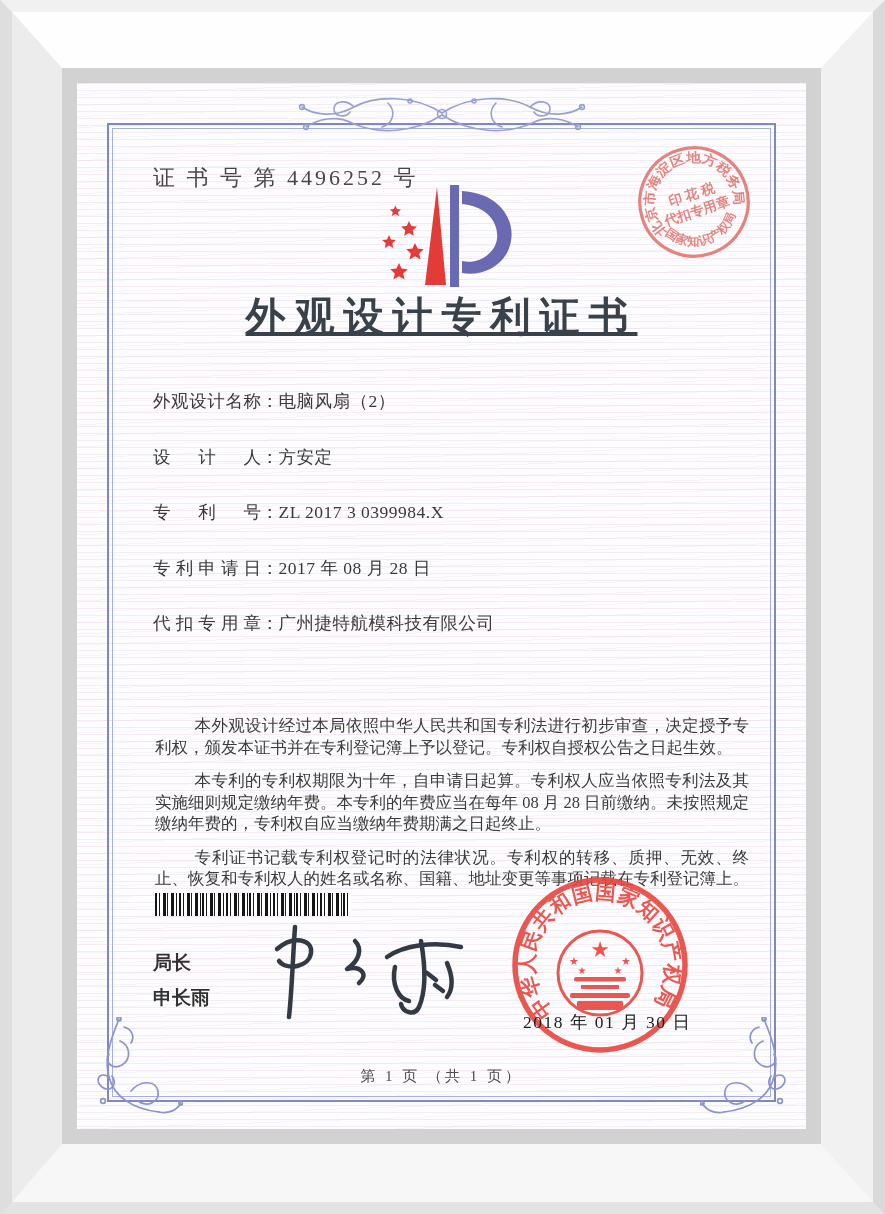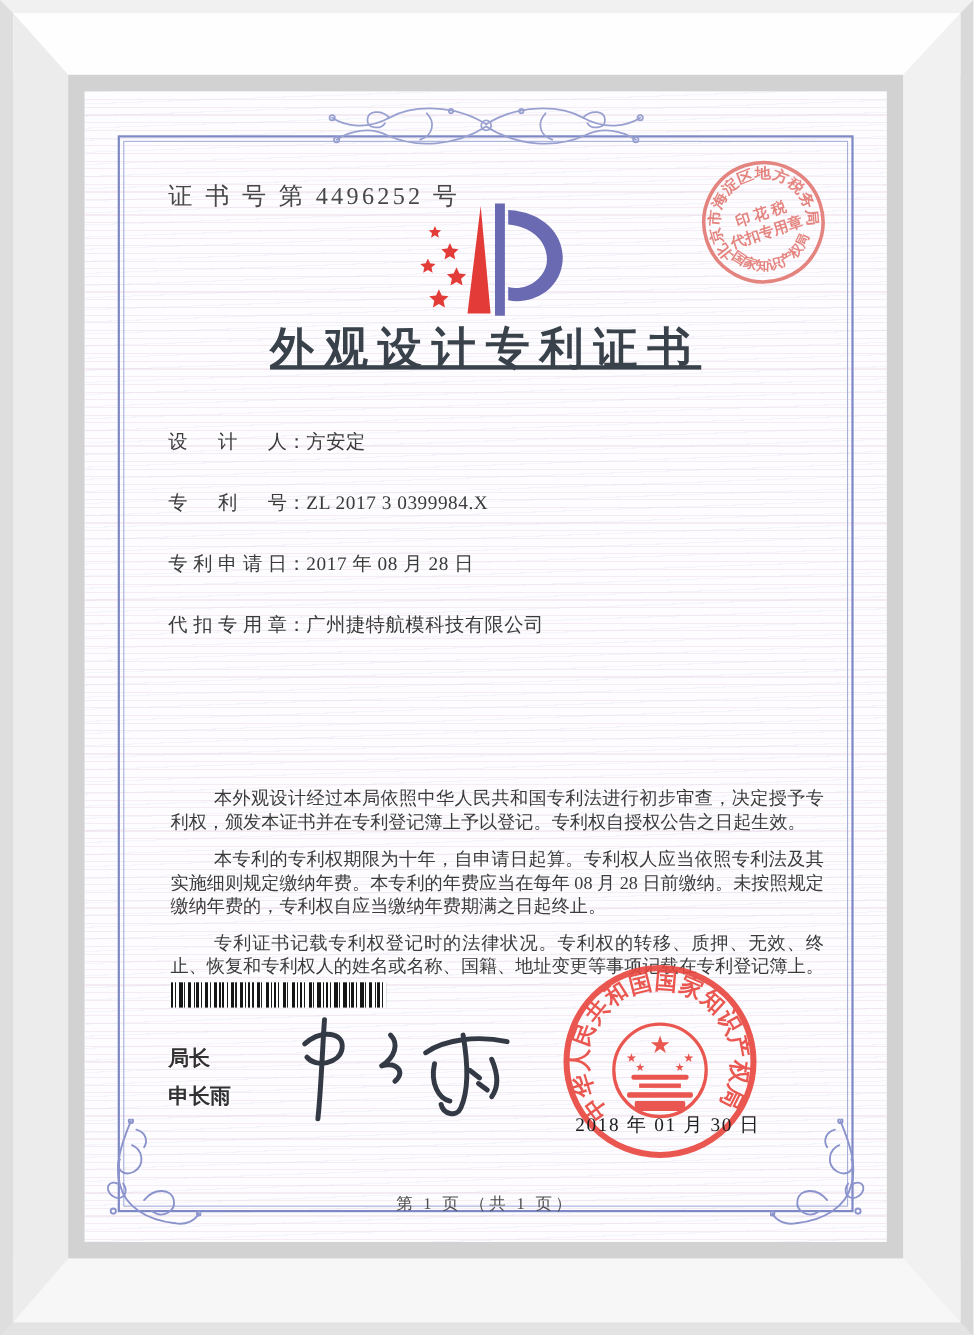--- a/index.html
+++ b/index.html
@@ -55,21 +55,21 @@
       #151515 8px 11px,#fff 11px 12px,#232323 12px 13px,#fff 13px 16px,
       #151515 16px 19px,#fff 19px 21px,#1a1a1a 21px 22px,#fff 22px 23.5px);}
   .signer{position:absolute;left:76px;top:862px;
     font-family:"Liberation Sans","DejaVu Sans",sans-serif;
     font-size:19px;font-weight:700;color:#323232;line-height:35px;}
   .signature{position:absolute;left:182px;top:836px;z-index:3;}
   .seal{position:absolute;left:433px;top:792px;z-index:4;opacity:.9;}
   .issue-date{position:absolute;left:446px;top:927px;z-index:5;
     font-size:17.5px;color:#1d1d1d;letter-spacing:1.5px;}
   .footer{position:absolute;left:0;right:0;top:984px;text-align:center;
-    font-size:15px;letter-spacing:3px;color:#4d4d4d;margin-top:18px;}
+    font-size:15px;letter-spacing:3px;color:#4d4d4d;}
   svg text{font-family:"Liberation Serif","DejaVu Serif",serif;}
 </style>
 </head>
 <body>
 
 <div class="frame">
   <div class="f-edge"></div>
   <div class="f-face"></div>
   <div class="mat"></div>
 
@@ -153,20 +153,23 @@
           <textPath href="#stampArcBot" textLength="80" lengthAdjust="spacingAndGlyphs">国家知识产权局</textPath>
         </text>
         <text x="60" y="57" font-size="12.5" font-weight="bold" text-anchor="middle">印 花 税</text>
         <text x="60" y="73" font-size="12.5" font-weight="bold" text-anchor="middle">代扣专用章</text>
       </g>
     </svg>
 
     <div class="title">外观设计专利证书</div>
 
     <div class="fields">
+      <div class="field">
+        <span class="flabel">外观设计名称</span><span>：</span><span class="fvalue">电脑风扇（2）</span>
+      </div>
       <div class="field">
         <span class="flabel">设计人</span><span>：</span><span class="fvalue">方安定</span>
       </div>
       <div class="field">
         <span class="flabel">专利号</span><span>：</span><span class="fvalue">ZL 2017 3 0399984.X</span>
       </div>
       <div class="field">
         <span class="flabel">专利申请日</span><span>：</span><span class="fvalue">2017 年 08 月 28 日</span>
       </div>
       <div class="field">

